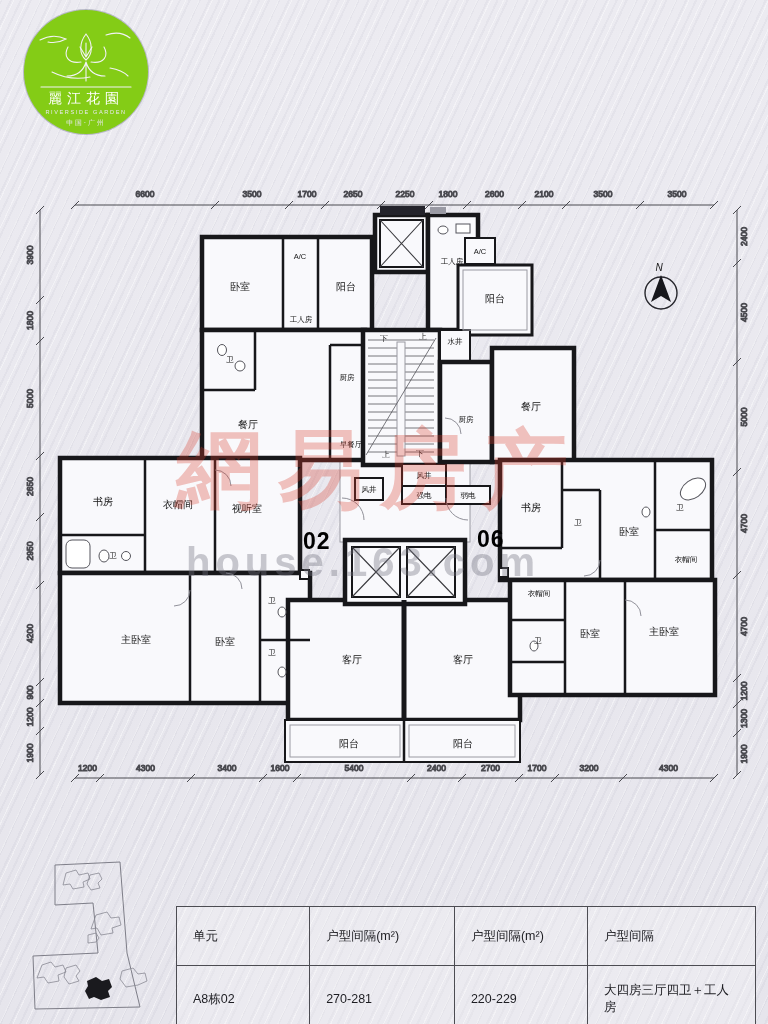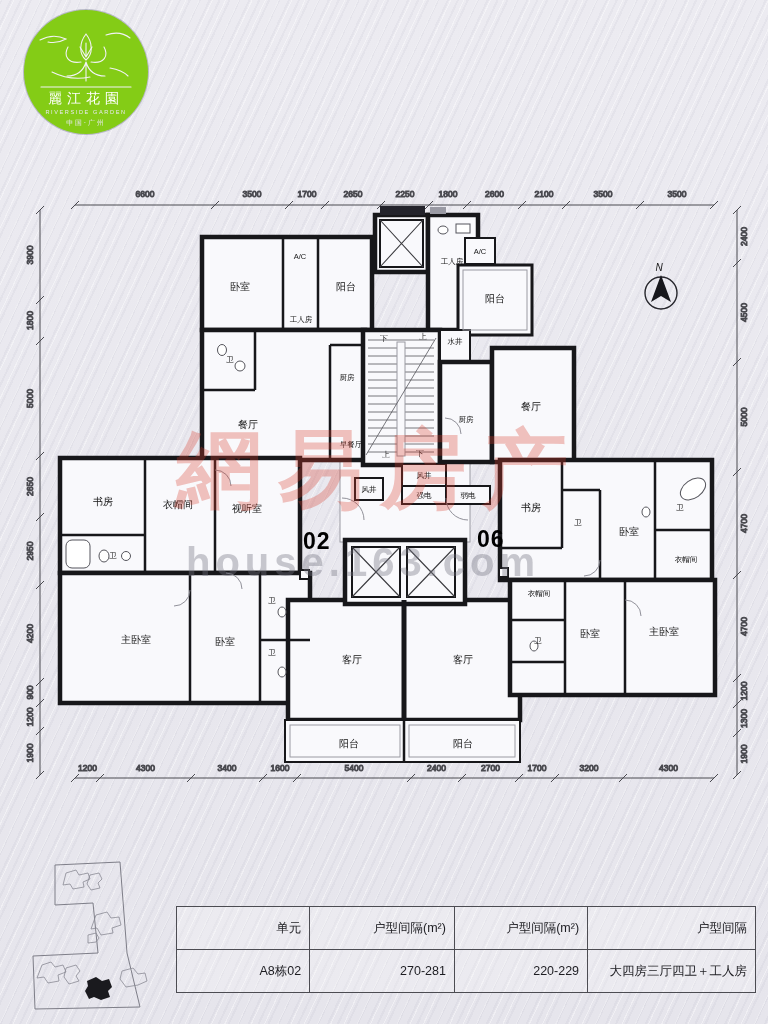--- a/index.html
+++ b/index.html
@@ -29,21 +29,21 @@
   .unitnum{position:absolute;z-index:7;color:#000000;font-size:23px;font-weight:bold;letter-spacing:1px;}
   .wm1{position:absolute;left:176px;top:412px;z-index:6;font-size:86px;font-weight:bold;
        color:rgba(216,58,44,.30);letter-spacing:16px;white-space:nowrap;}
   .wm2{position:absolute;left:186px;top:540px;z-index:6;font-size:40px;font-weight:bold;
        color:rgba(115,115,128,.38);letter-spacing:5px;white-space:nowrap;}
   .logo{position:absolute;left:24px;top:10px;width:124px;height:124px;border-radius:50%;
         background:#84cc16;z-index:8;box-shadow:0 0 0 1px rgba(32,41,77,.25);}
   .spec-table{position:absolute;left:176px;top:906px;width:580px;z-index:4;
         border-collapse:collapse;table-layout:fixed;}
   .spec-table th,.spec-table td{border:1px solid #4c4c52;font-weight:normal;color:#1d1d22;
-        font-size:12.5px;text-align:right;padding:8px;height:26px;background:rgba(250,250,252,.25);}
+        font-size:12.5px;text-align:left;padding:16px;height:26px;background:rgba(250,250,252,.25);}
 </style>
 </head>
 <body>
 
 <div class="logo">
   <svg width="124" height="124" viewBox="0 0 124 124">
     <g fill="none" stroke="#f2f2f5" stroke-width="1.1" stroke-linecap="round">
       <path d="M62 24 C55 33 55 44 62 50 C69 44 69 33 62 24"></path>
       <path d="M44 37 C39 46 44 54 57 52"></path>
       <path d="M80 37 C85 46 80 54 67 52"></path>

